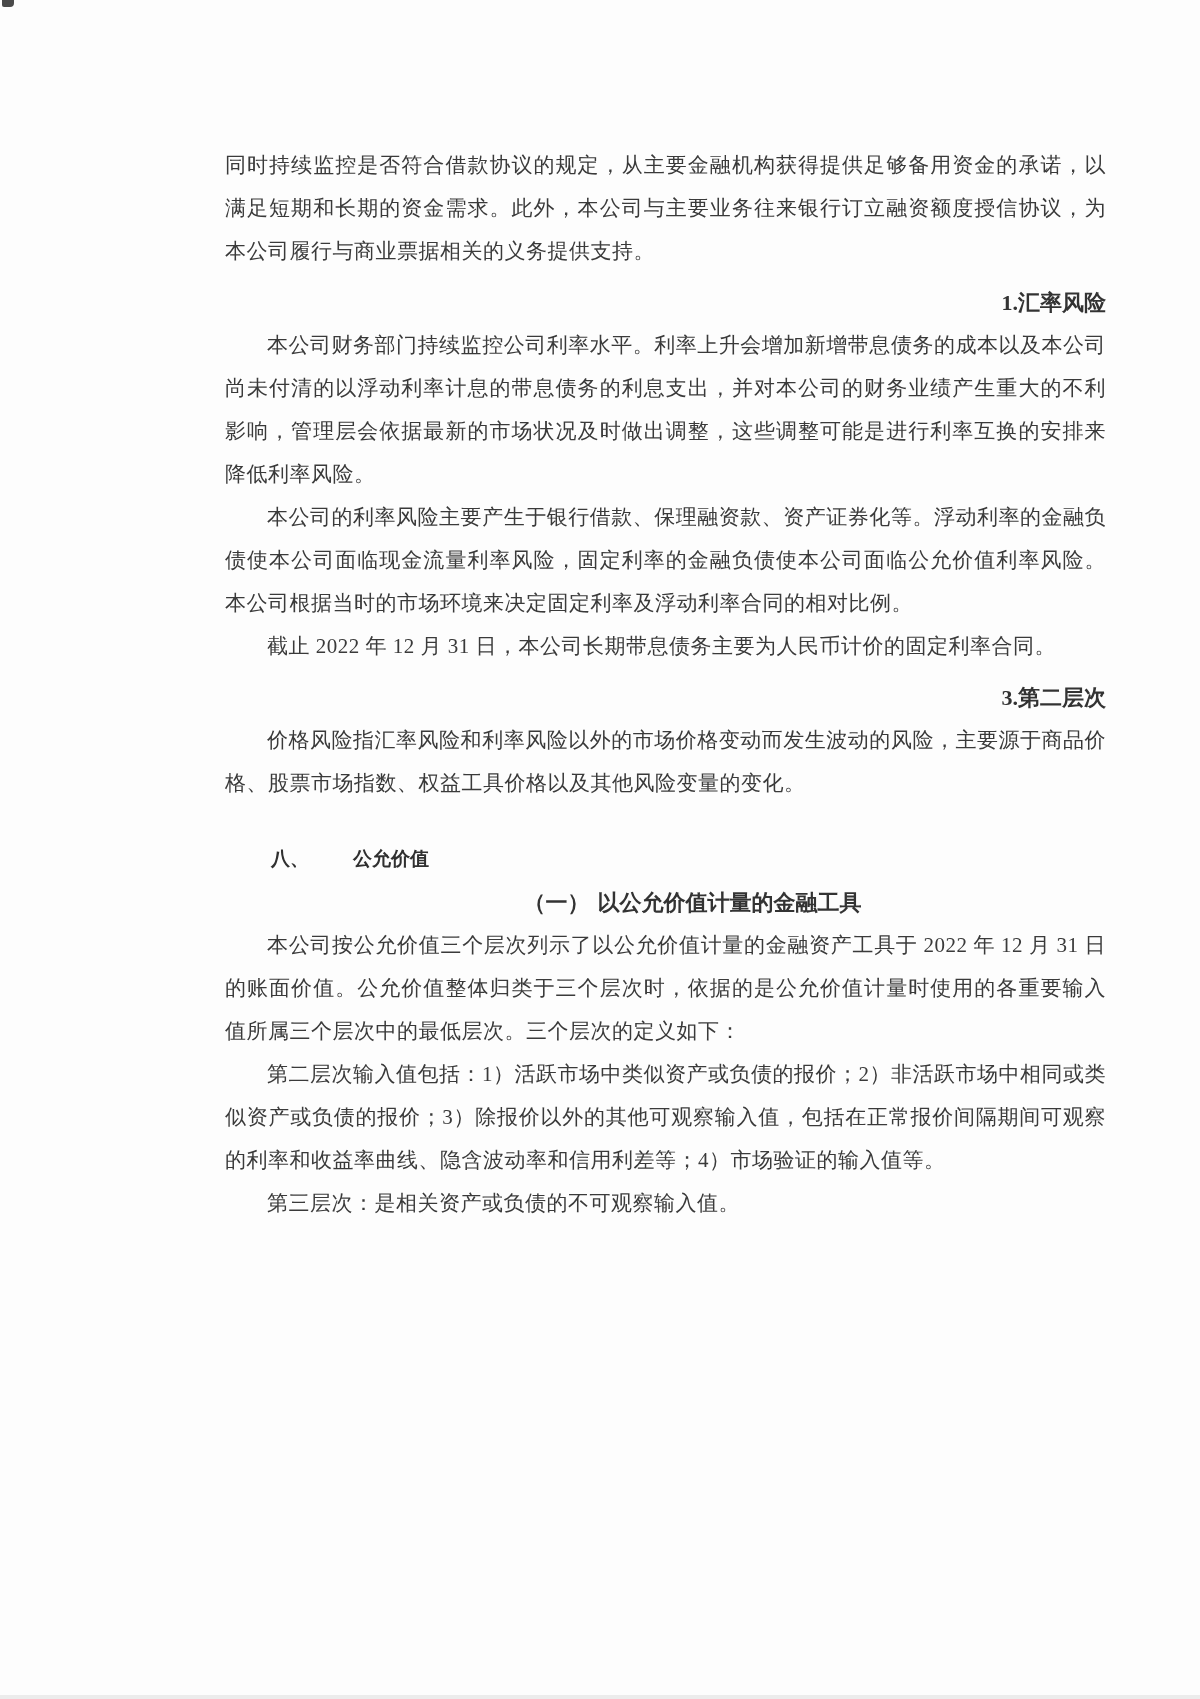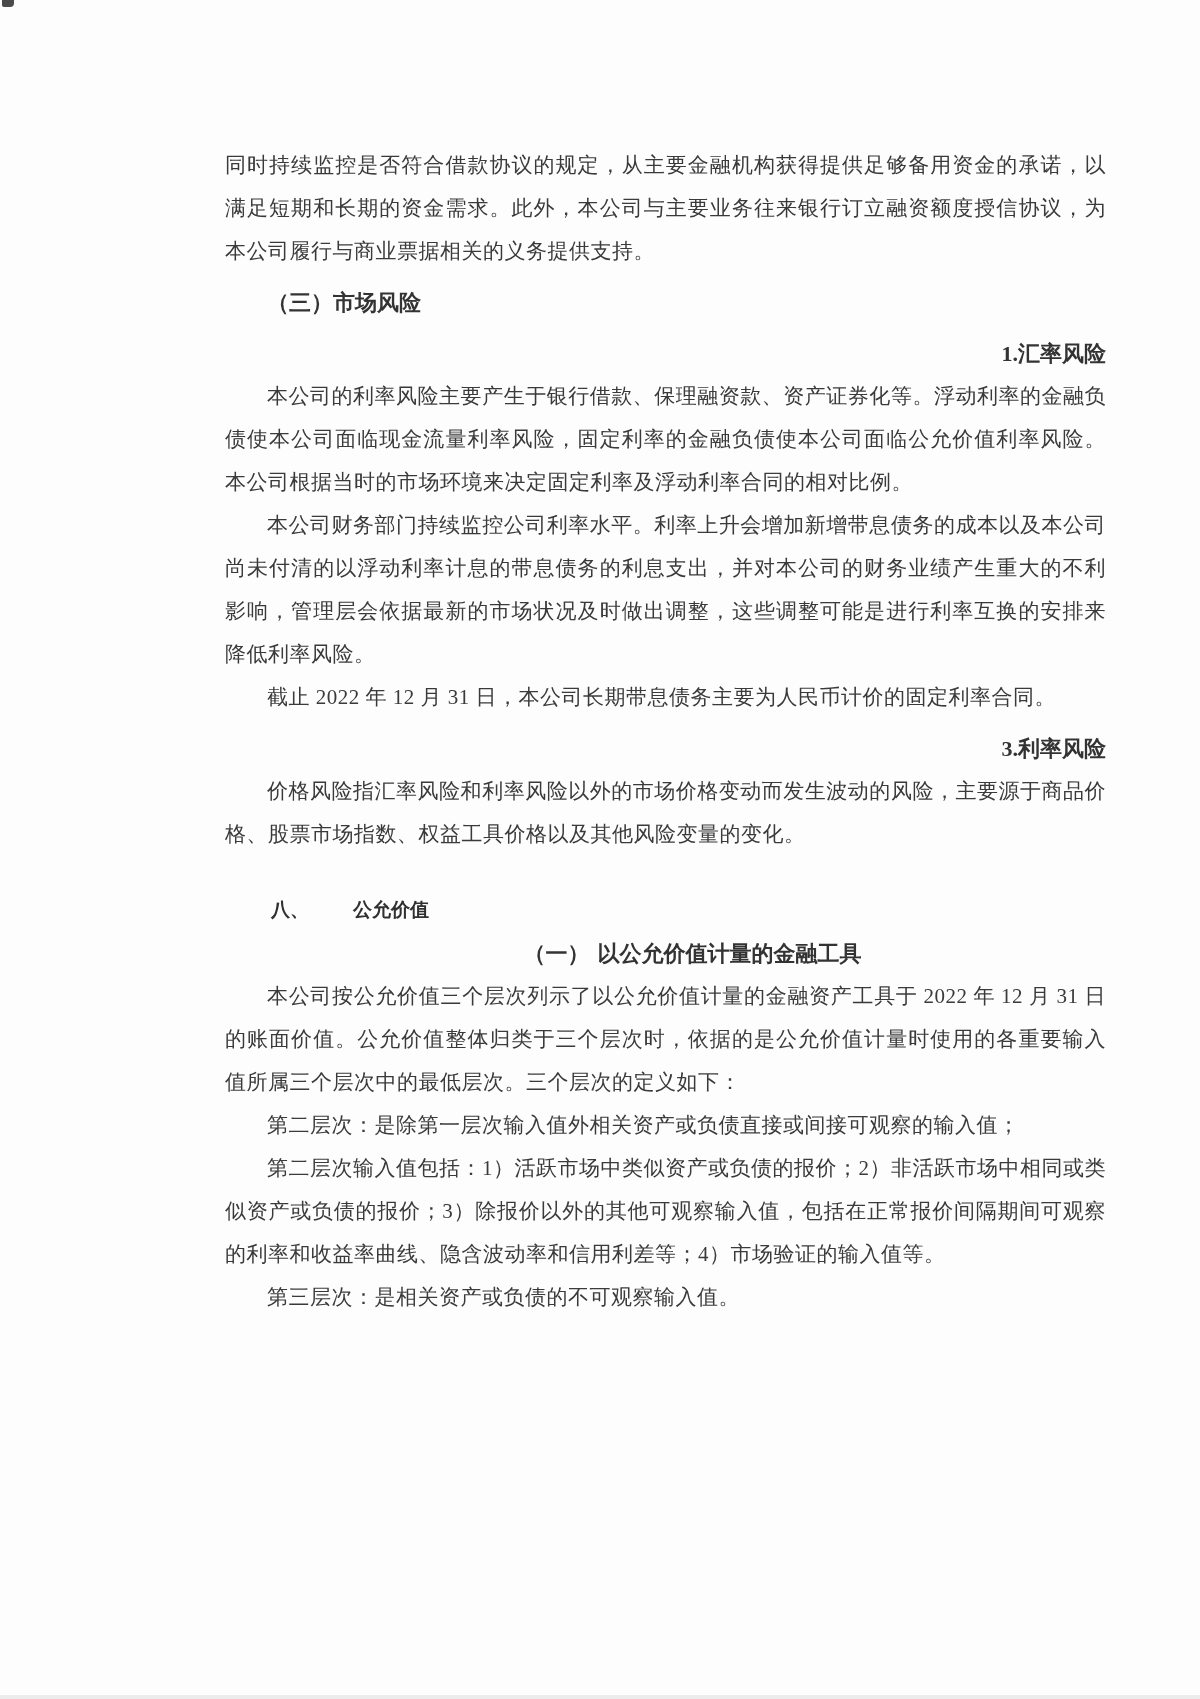--- a/index.html
+++ b/index.html
@@ -87,44 +87,42 @@
 </head>
 <body>
 
 <div class="page">
   <div class="speck"></div>
 
   <main class="content">
 
     <p class="para no-indent">同时持续监控是否符合借款协议的规定，从主要金融机构获得提供足够备用资金的承诺，以满足短期和长期的资金需求。此外，本公司与主要业务往来银行订立融资额度授信协议，为本公司履行与商业票据相关的义务提供支持。</p>
 
-    <h3 class="hsub">（三）市场风险</h3>
 
     <h4 class="hnum"><span class="num">1.</span><span>汇率风险</span></h4>
 
 
 
+    <p class="para">本公司财务部门持续监控公司利率水平。利率上升会增加新增带息债务的成本以及本公司尚未付清的以浮动利率计息的带息债务的利息支出，并对本公司的财务业绩产生重大的不利影响，管理层会依据最新的市场状况及时做出调整，这些调整可能是进行利率互换的安排来降低利率风险。</p>
+
     <p class="para">本公司的利率风险主要产生于银行借款、保理融资款、资产证券化等。浮动利率的金融负债使本公司面临现金流量利率风险，固定利率的金融负债使本公司面临公允价值利率风险。本公司根据当时的市场环境来决定固定利率及浮动利率合同的相对比例。</p>
-
-    <p class="para">本公司财务部门持续监控公司利率水平。利率上升会增加新增带息债务的成本以及本公司尚未付清的以浮动利率计息的带息债务的利息支出，并对本公司的财务业绩产生重大的不利影响，管理层会依据最新的市场状况及时做出调整，这些调整可能是进行利率互换的安排来降低利率风险。</p>
 
     <p class="para">截止 2022 年 12 月 31 日，本公司长期带息债务主要为人民币计价的固定利率合同。</p>
 
-    <h4 class="hnum"><span class="num">3.</span><span>利率风险</span></h4>
+    <h4 class="hnum"><span class="num">3.</span><span>第二层次</span></h4>
 
     <p class="para">价格风险指汇率风险和利率风险以外的市场价格变动而发生波动的风险，主要源于商品价格、股票市场指数、权益工具价格以及其他风险变量的变化。</p>
 
     <h2 class="h1"><span class="num">八、</span><span>公允价值</span></h2>
 
     <h3 class="hsub2"><span class="num">（一）</span><span>以公允价值计量的金融工具</span></h3>
 
     <p class="para">本公司按公允价值三个层次列示了以公允价值计量的金融资产工具于 2022 年 12 月 31 日的账面价值。公允价值整体归类于三个层次时，依据的是公允价值计量时使用的各重要输入值所属三个层次中的最低层次。三个层次的定义如下：</p>
 
 
-    <p class="para">第二层次：是除第一层次输入值外相关资产或负债直接或间接可观察的输入值；</p>
 
     <p class="para">第二层次输入值包括：1）活跃市场中类似资产或负债的报价；2）非活跃市场中相同或类似资产或负债的报价；3）除报价以外的其他可观察输入值，包括在正常报价间隔期间可观察的利率和收益率曲线、隐含波动率和信用利差等；4）市场验证的输入值等。</p>
 
     <p class="para">第三层次：是相关资产或负债的不可观察输入值。</p>
 
   </main>
 
   <div class="page-bottom-edge"></div>
 </div>
 

